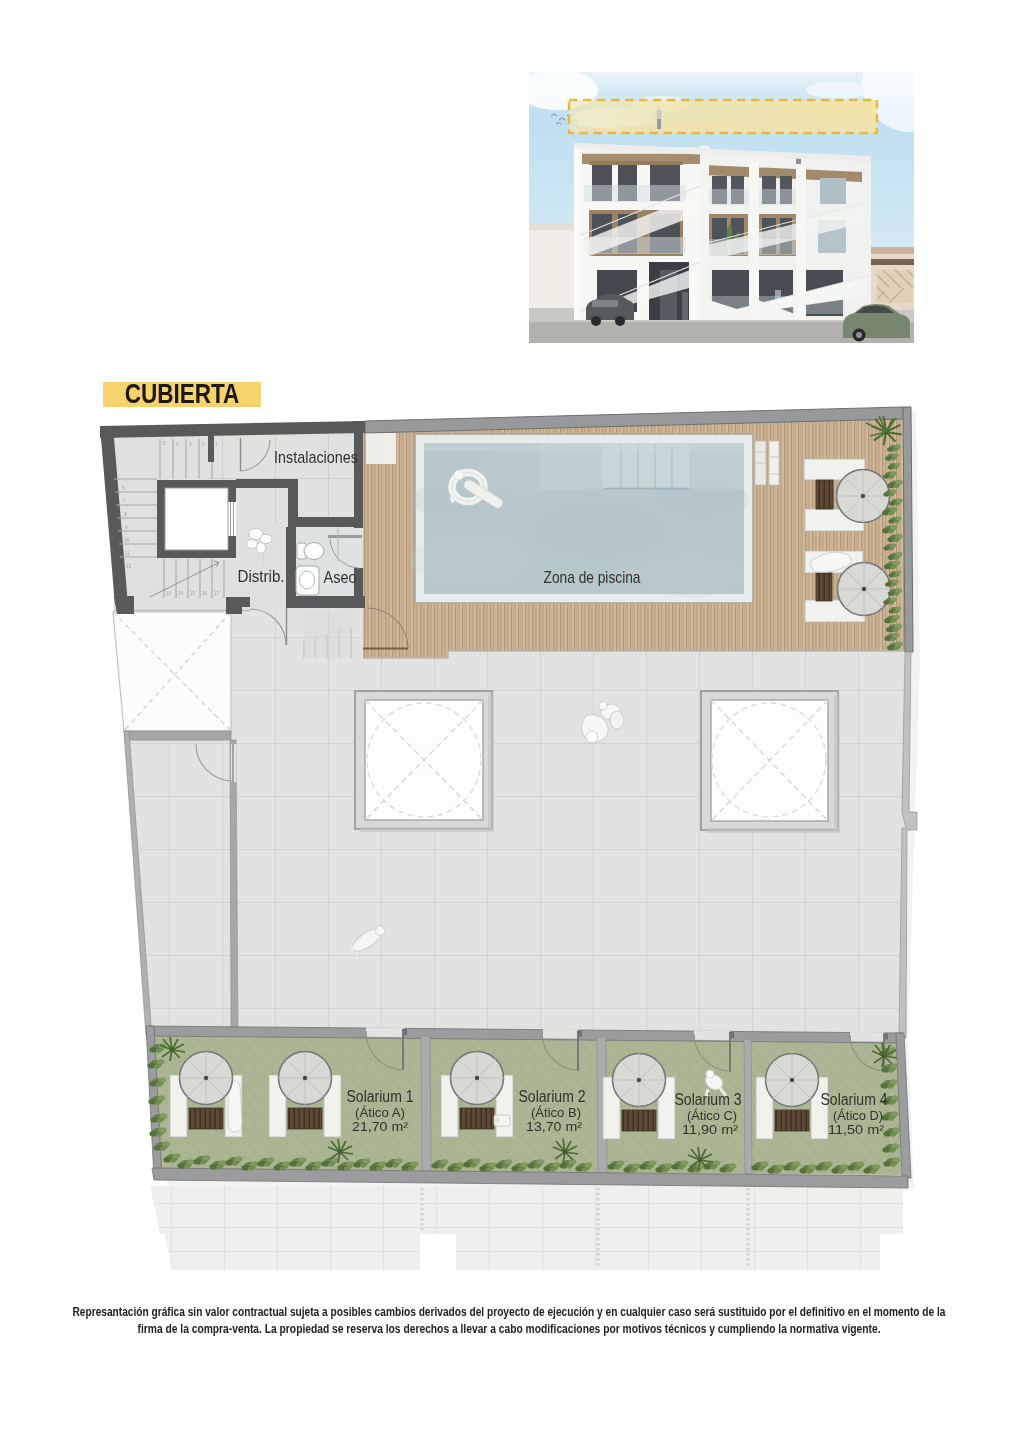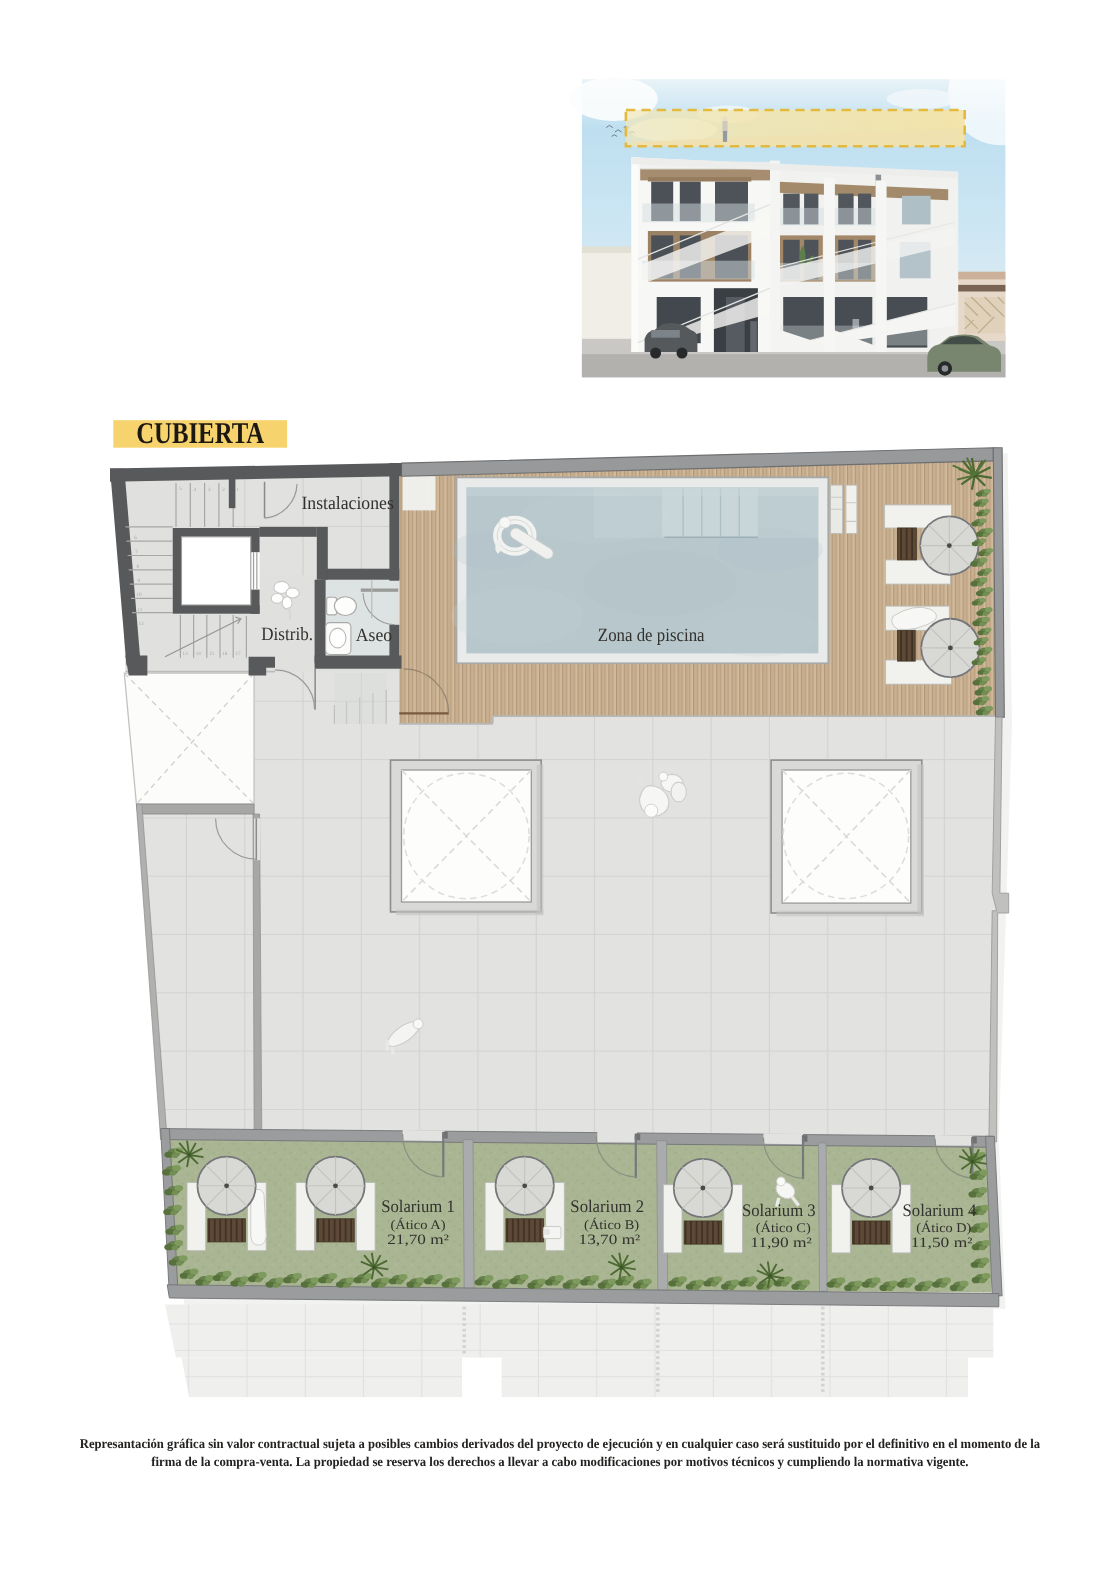--- a/index.html
+++ b/index.html
@@ -1,16 +1,16 @@
 <!DOCTYPE html>
 <html><head>
 <meta charset="utf-8">
 <style>
 html,body{margin:0;padding:0;background:#ffffff;font-family:"Liberation Sans",sans-serif;}
-#page{position:relative;width:1018px;height:1388px;overflow:hidden;background:#ffffff;font-family:Liberation Serif, serif;}
+#page{position:relative;width:1018px;height:1388px;overflow:hidden;background:#ffffff;}
 #page>svg{position:absolute;top:0;left:0;}
 </style>
 </head>
 <body>
 <div id="page">
 <svg width="1018" height="1440" viewBox="0 0 1018 1440">
 <defs>
 <linearGradient id="sky" x1="0" y1="0" x2="0" y2="1">
 <stop offset="0" stop-color="#e9f3f8"></stop>
 <stop offset="0.18" stop-color="#bedff0"></stop>

